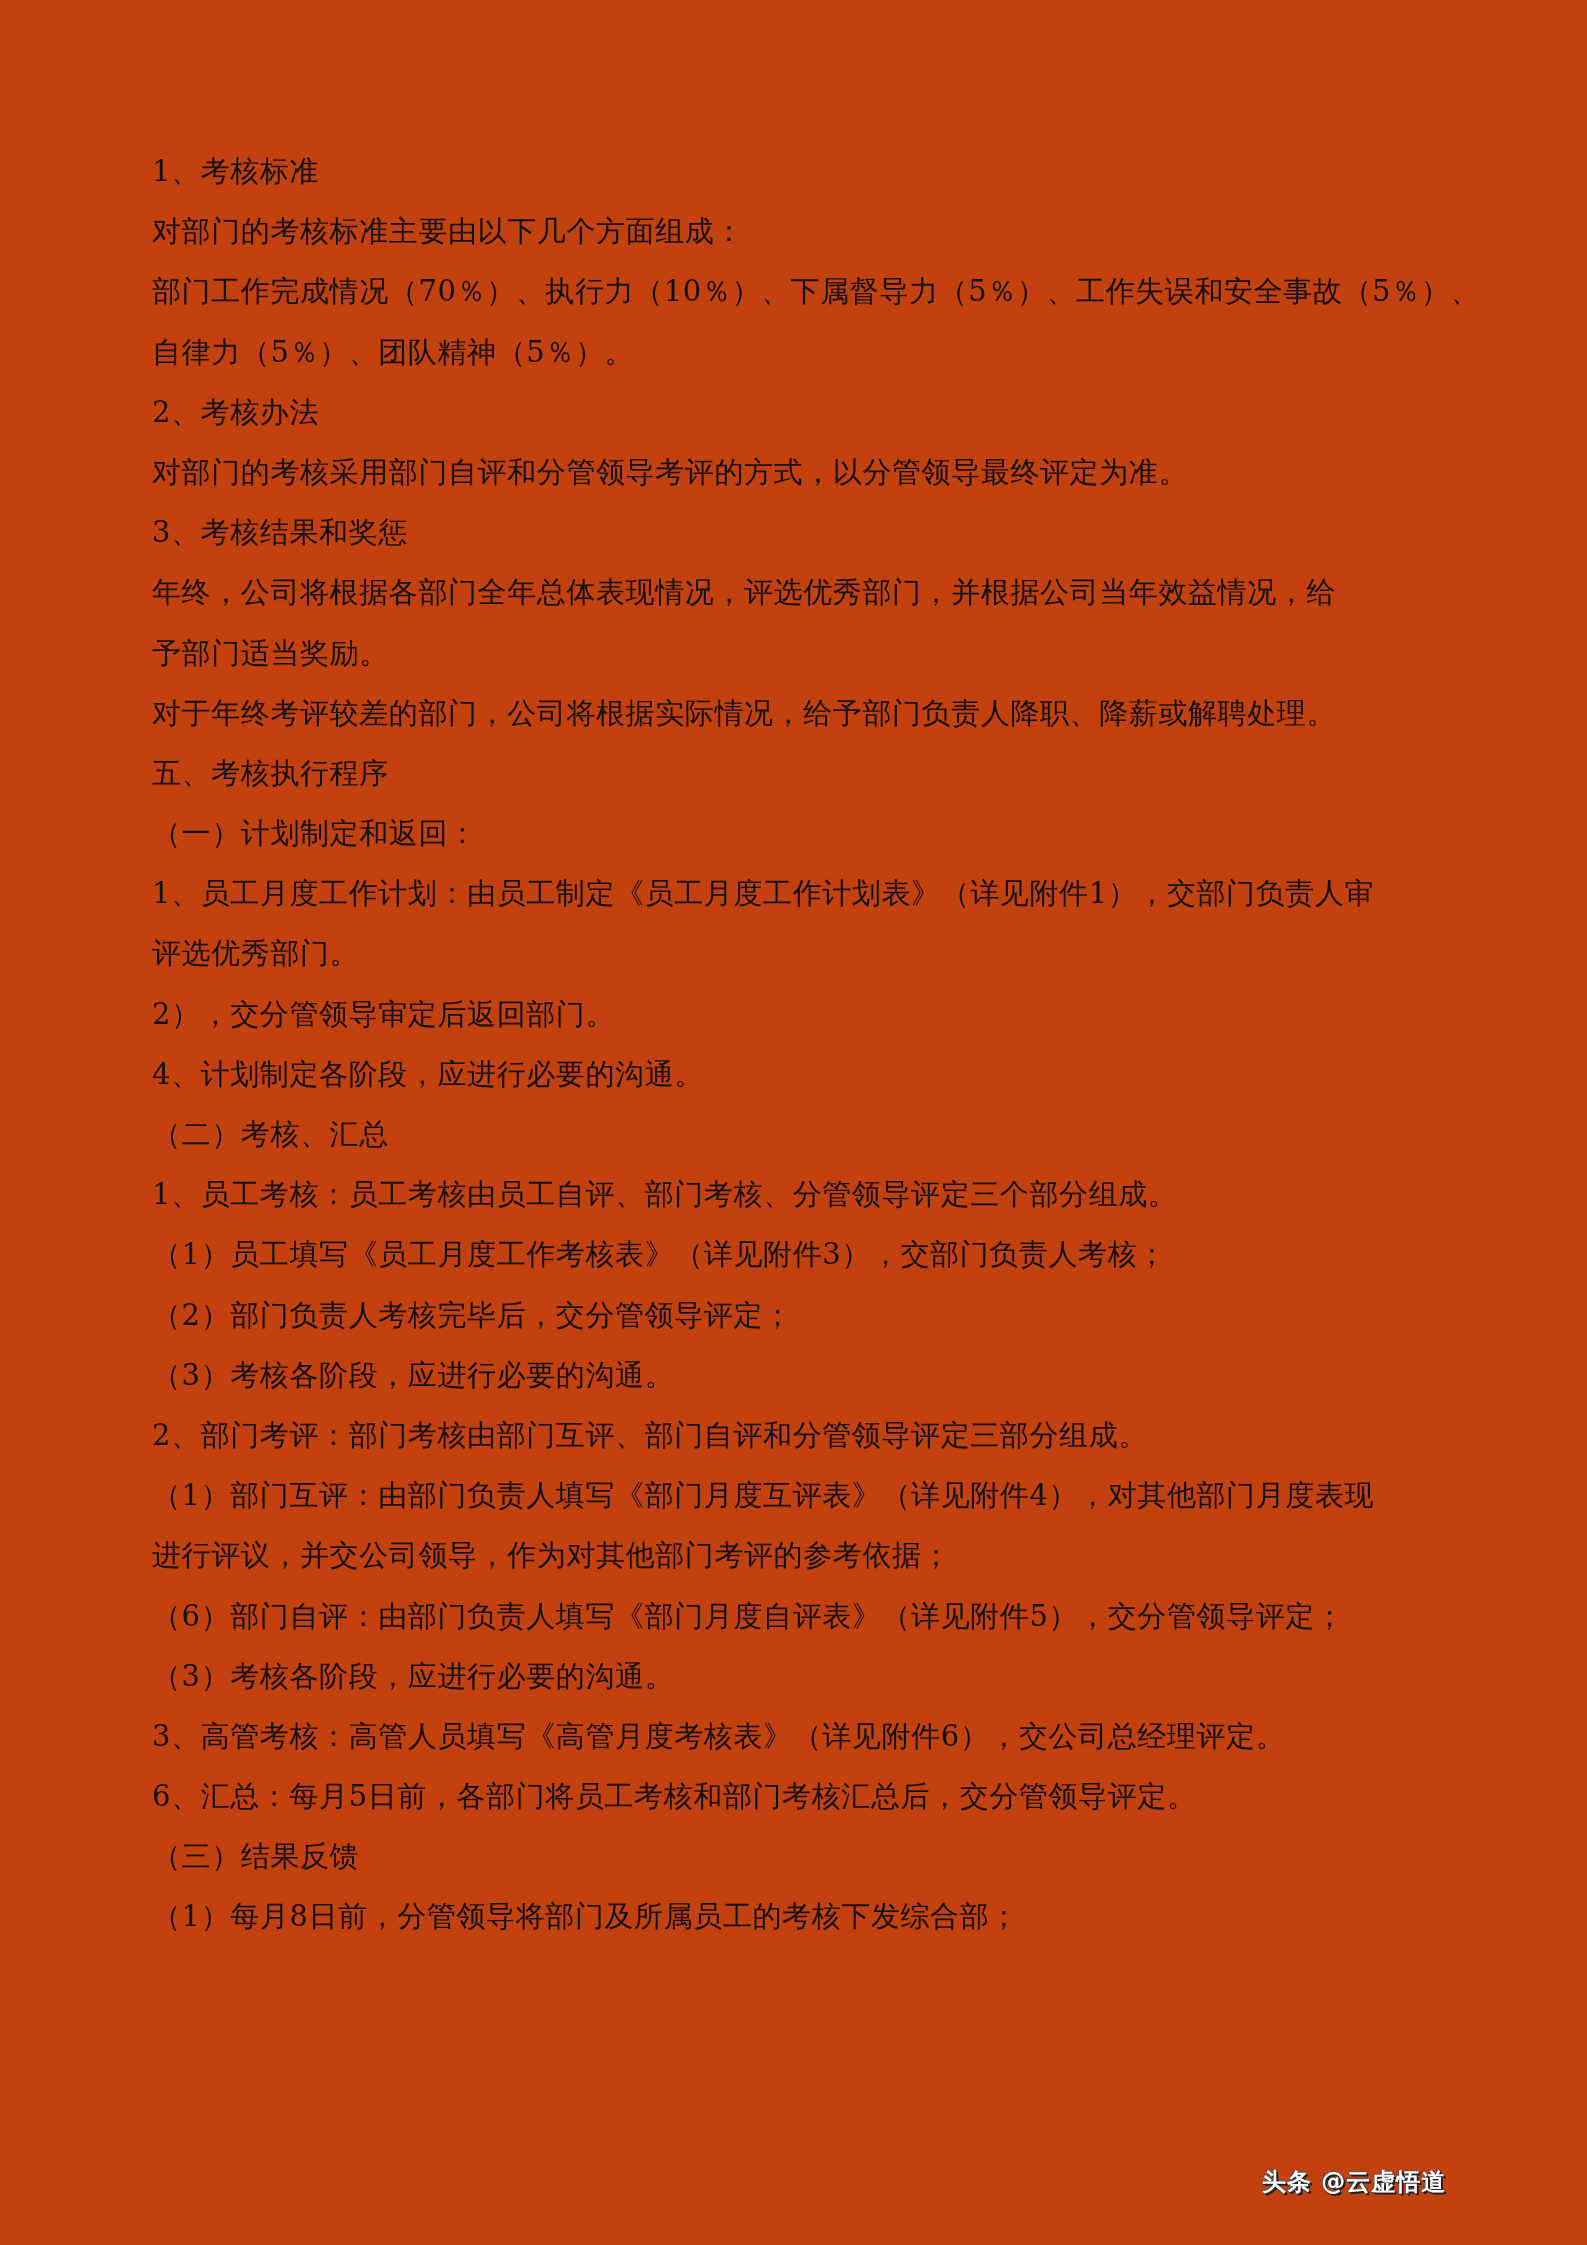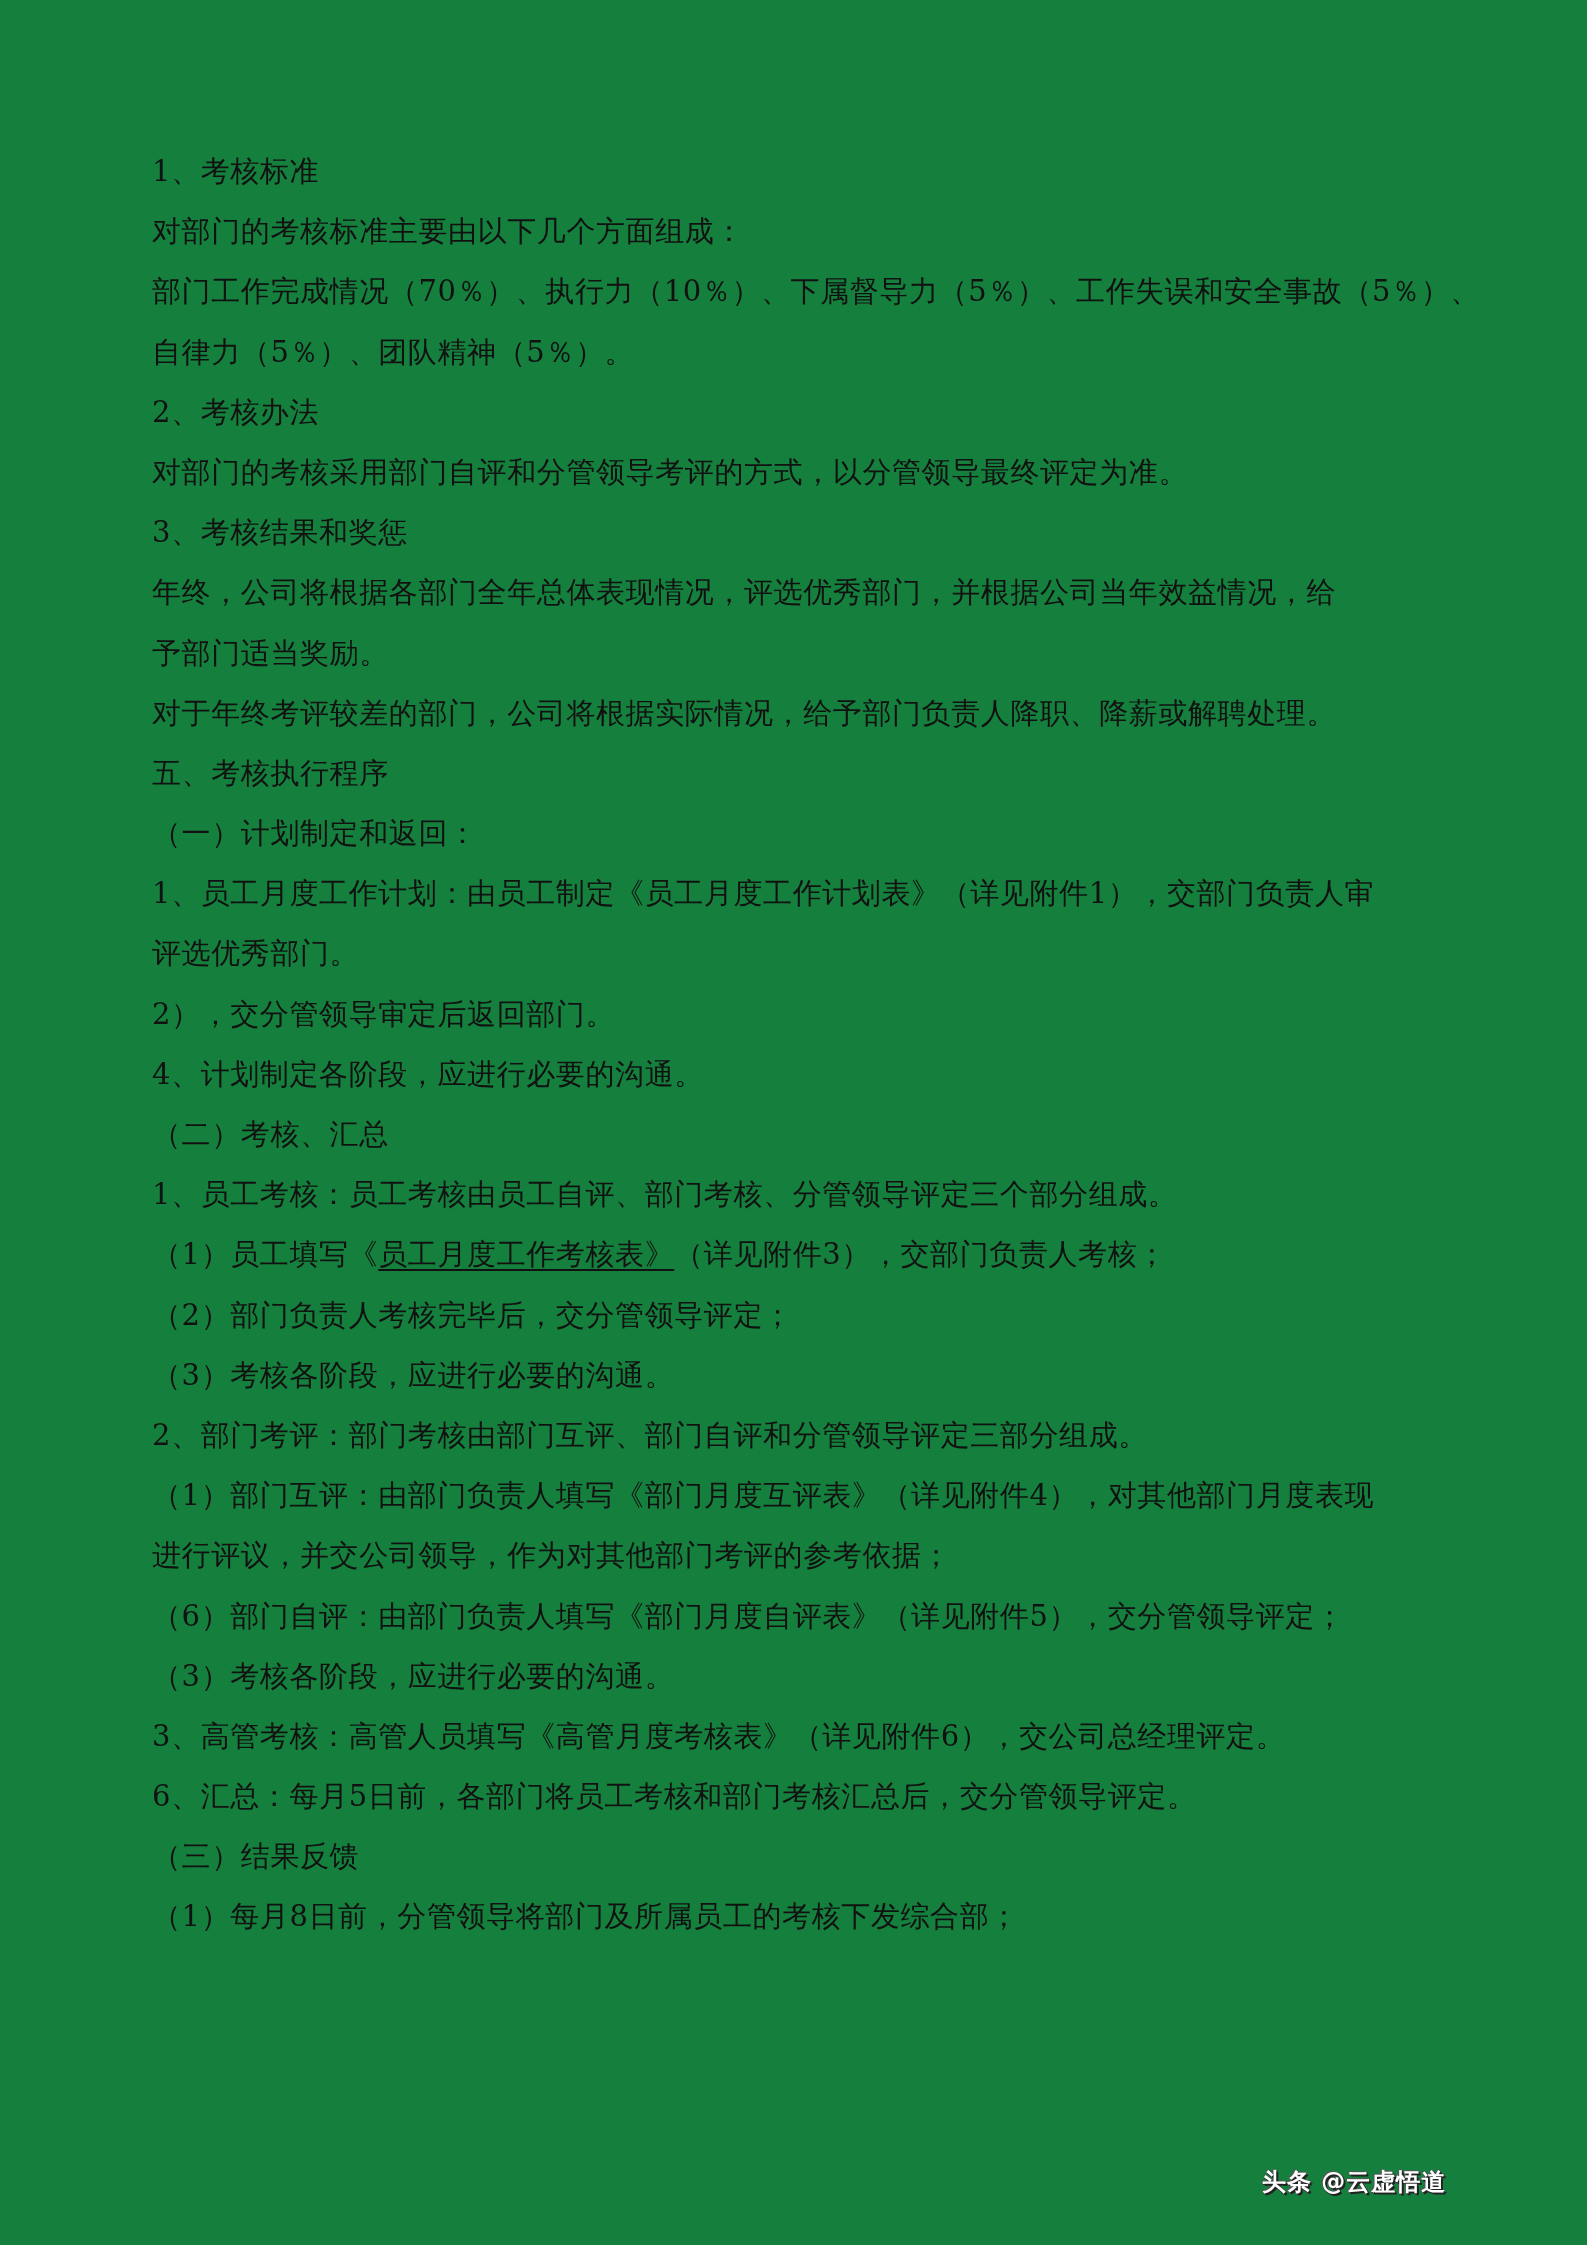--- a/index.html
+++ b/index.html
@@ -12,40 +12,39 @@
       height: 2245px;
       position: relative;
       overflow: hidden;
     }
     .page {
       position: absolute;
       left: 0;
       top: 0;
       width: 1587px;
       height: 2245px;
-      background: #15803d;
+      background: #c2410c;
     }
     .doc-body {
       position: absolute;
       left: 152px;
       top: 141px;
       width: 1290px;
       font-family: "DejaVu Serif", "Liberation Serif", serif;
       font-size: 29px;
       line-height: 60.2px;
       color: #111111;
     }
     .line {
       display: block;
       white-space: nowrap;
       height: 60.2px;
       letter-spacing: 0.6px;
     }
     .underlined {
-      text-decoration: underline;
       text-decoration-thickness: 2px;
       text-underline-offset: 5px;
     }
     .watermark {
       position: absolute;
       left: 1262px;
       top: 2166px;
       font-family: "DejaVu Sans", "Liberation Sans", sans-serif;
       font-size: 24px;
       font-weight: bold;

